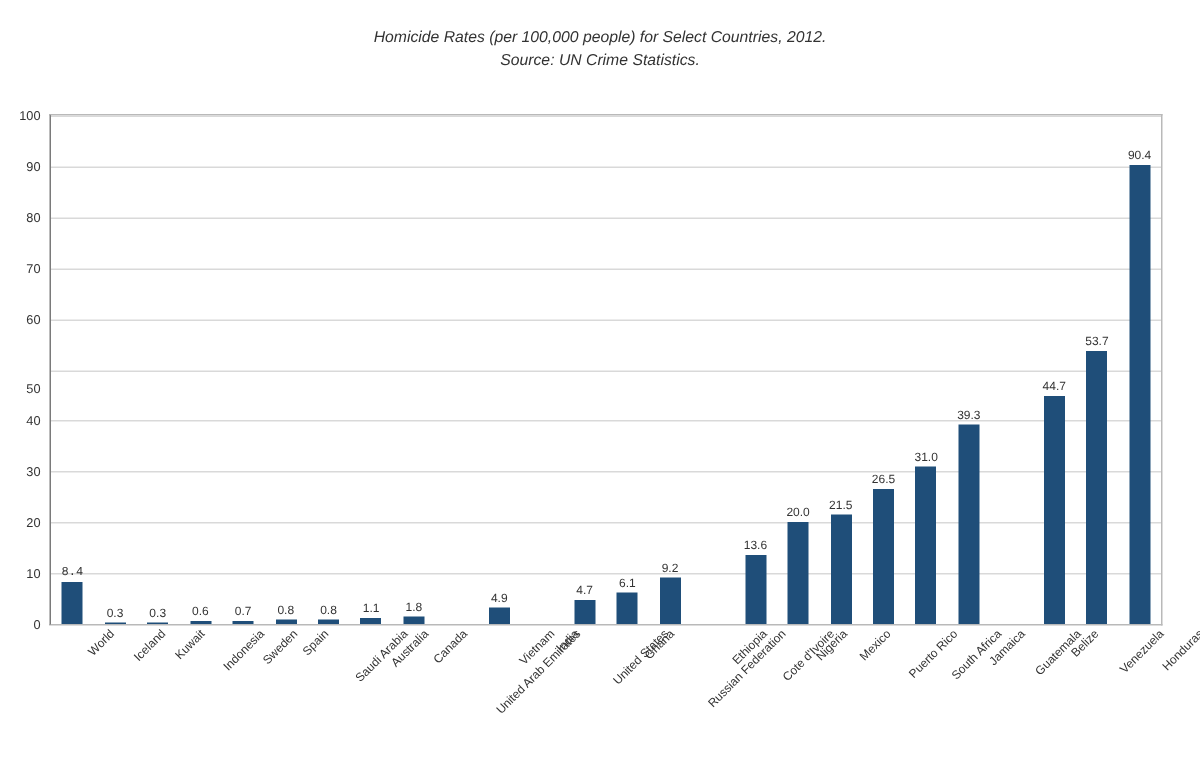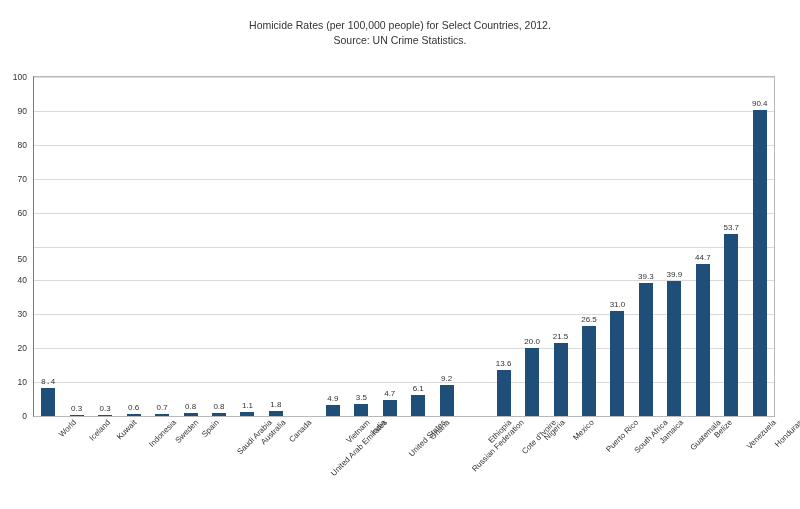--- a/index.html
+++ b/index.html
@@ -20,20 +20,21 @@
     height: 509px;
     box-sizing: border-box;
   }
   
   #title-block {
     position: absolute;
     top: 18px;
     left: 0;
     width: 800px;
     text-align: center;
+    font-style: italic;
   }
   #title-block div {
     font-size: 10.5px;
     line-height: 15px;
     color: #333333;
   }
   
   #plot-frame {
     position: absolute;
     left: 33px;
@@ -186,24 +187,20 @@
           <div class="bar-label" style="bottom: 5.729px;">1.1</div>
         </div>
         <div class="bar-slot" style="left: 227.692px; width: 28.4615px;">
           <div class="bar" style="height: 5.424px; background: rgb(31, 78, 121);"></div>
           <div class="bar-label" style="bottom: 7.424px;">1.8</div>
         </div>
         <div class="bar-slot" style="left: 284.615px; width: 28.4615px;">
           <div class="bar" style="height: 11.187px; background: rgb(31, 78, 121);"></div>
           <div class="bar-label" style="bottom: 13.187px;">4.9</div>
         </div>
-        <div class="bar-slot" style="left: 313.077px; width: 28.4615px;">
-          <div class="bar" style="height: 11.865px; background: rgb(31, 78, 121);"></div>
-          <div class="bar-label" style="bottom: 13.865px;">3.5</div>
-        </div>
         <div class="bar-slot" style="left: 341.538px; width: 28.4615px;">
           <div class="bar" style="height: 15.933px; background: rgb(31, 78, 121);"></div>
           <div class="bar-label" style="bottom: 17.933px;">4.7</div>
         </div>
         <div class="bar-slot" style="left: 370px; width: 28.4615px;">
           <div class="bar" style="height: 20.679px; background: rgb(31, 78, 121);"></div>
           <div class="bar-label" style="bottom: 22.679px;">6.1</div>
         </div>
         <div class="bar-slot" style="left: 398.462px; width: 28.4615px;">
           <div class="bar" style="height: 31.188px; background: rgb(31, 78, 121);"></div>
@@ -225,24 +222,20 @@
           <div class="bar" style="height: 89.835px; background: rgb(31, 78, 121);"></div>
           <div class="bar-label" style="bottom: 91.835px;">26.5</div>
         </div>
         <div class="bar-slot" style="left: 569.231px; width: 28.4615px;">
           <div class="bar" style="height: 105.09px; background: rgb(31, 78, 121);"></div>
           <div class="bar-label" style="bottom: 107.09px;">31.0</div>
         </div>
         <div class="bar-slot" style="left: 597.692px; width: 28.4615px;">
           <div class="bar" style="height: 133.227px; background: rgb(31, 78, 121);"></div>
           <div class="bar-label" style="bottom: 135.227px;">39.3</div>
-        </div>
-        <div class="bar-slot" style="left: 626.154px; width: 28.4615px;">
-          <div class="bar" style="height: 135.261px; background: rgb(31, 78, 121);"></div>
-          <div class="bar-label" style="bottom: 137.261px;">39.9</div>
         </div>
         <div class="bar-slot" style="left: 654.615px; width: 28.4615px;">
           <div class="bar" style="height: 151.533px; background: rgb(31, 78, 121);"></div>
           <div class="bar-label" style="bottom: 153.533px;">44.7</div>
         </div>
         <div class="bar-slot" style="left: 683.077px; width: 28.4615px;">
           <div class="bar" style="height: 182.043px; background: rgb(31, 78, 121);"></div>
           <div class="bar-label" style="bottom: 184.043px;">53.7</div>
         </div>
         <div class="bar-slot" style="left: 711.538px; width: 28.4615px;">

